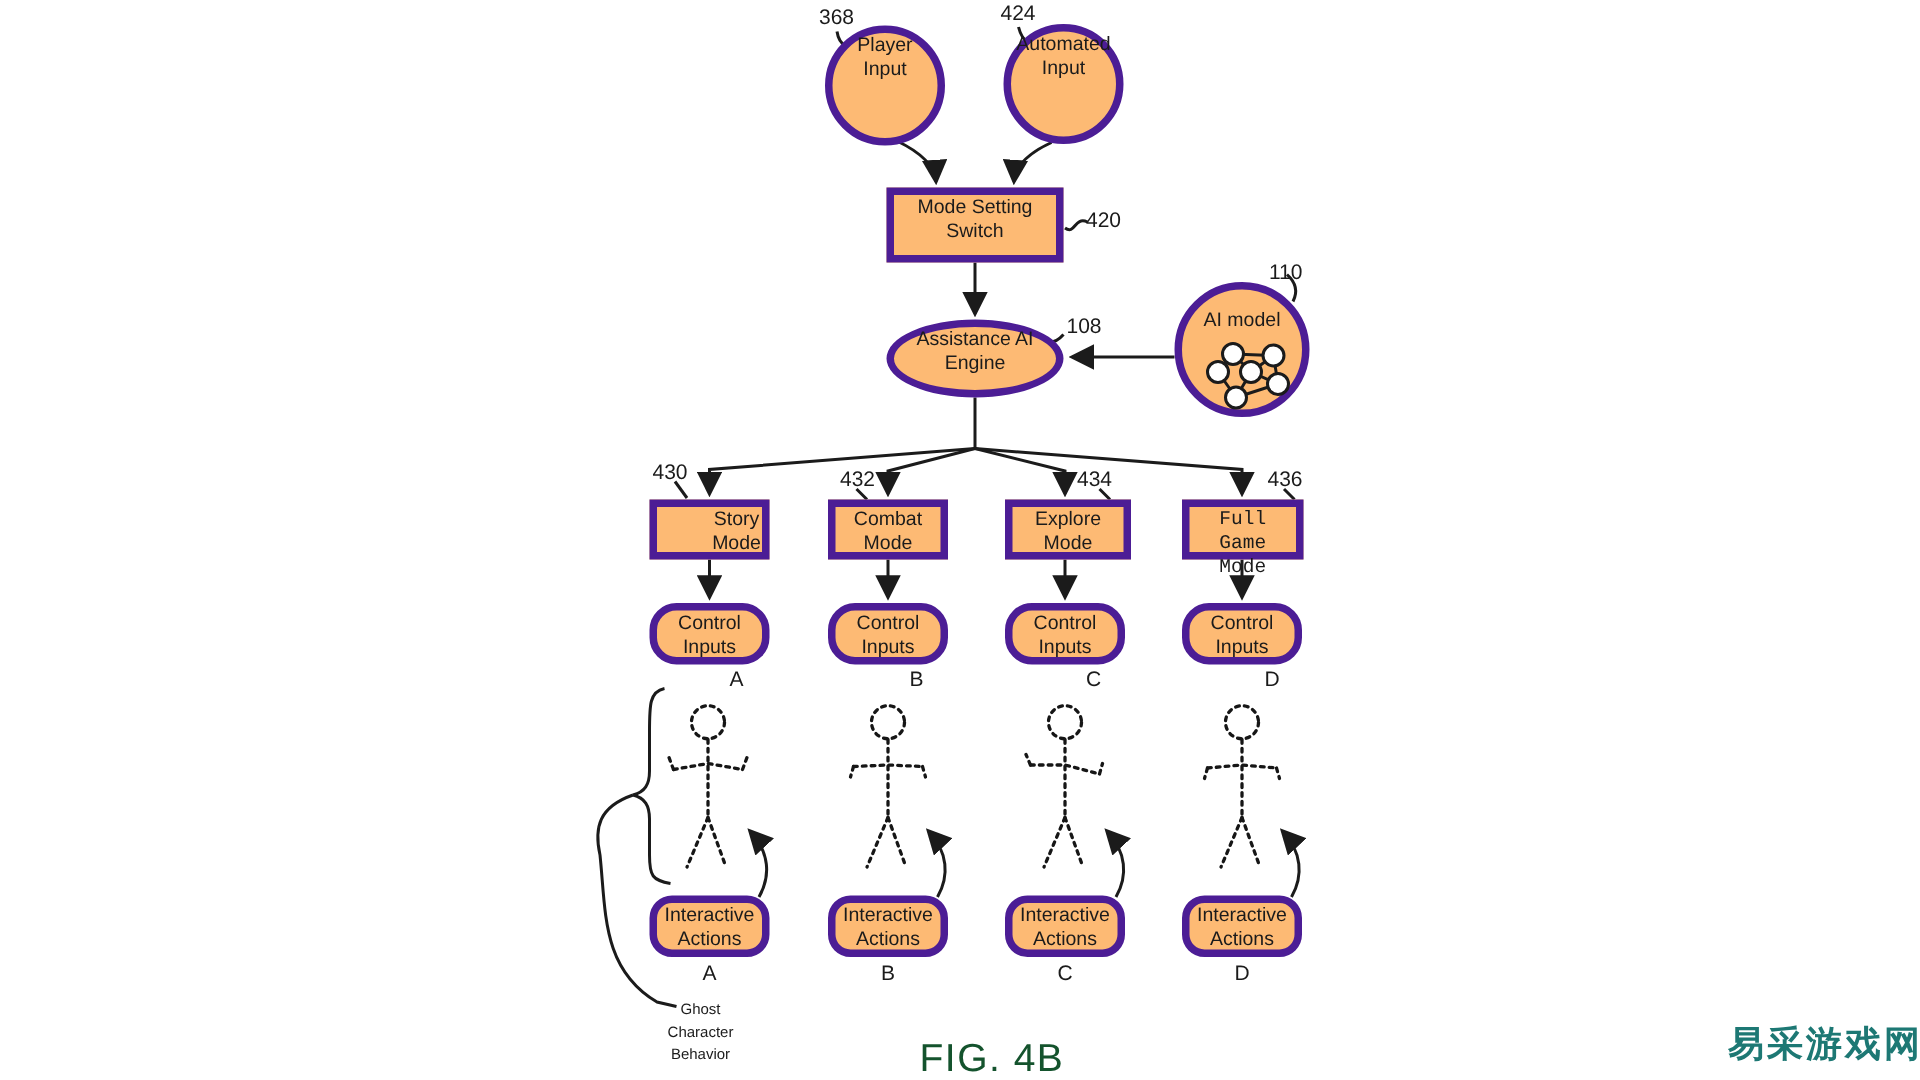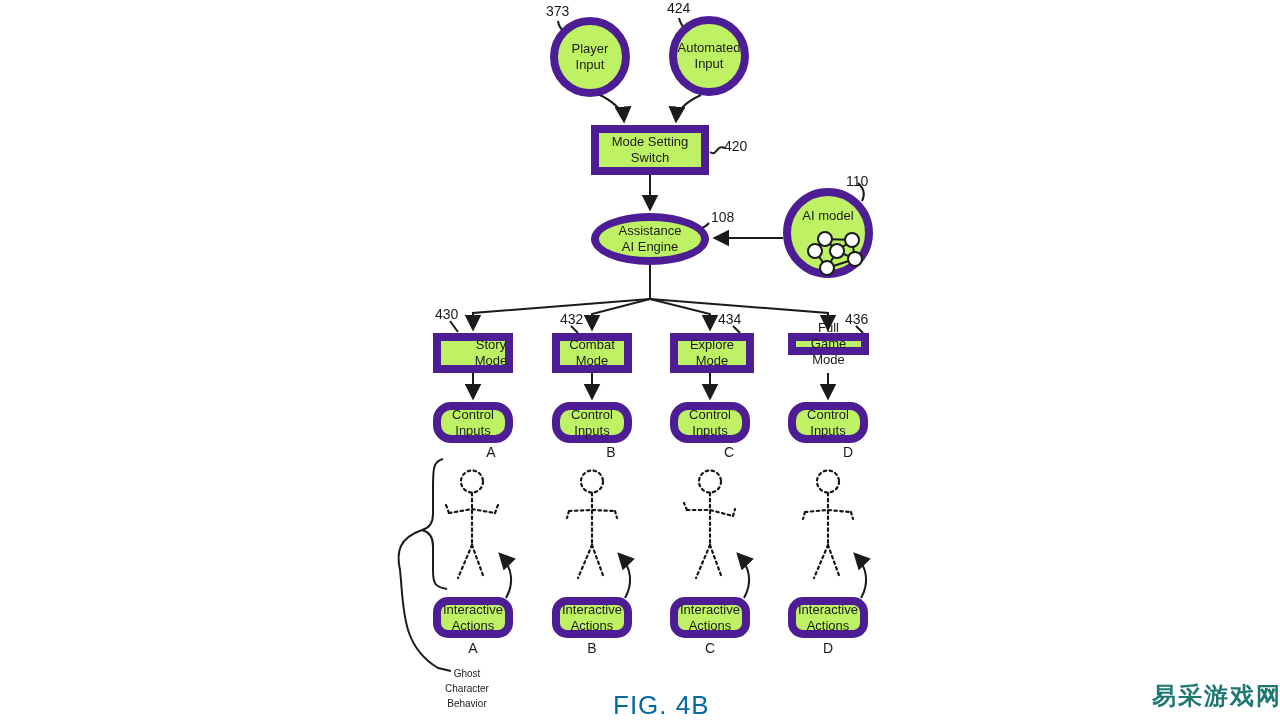--- a/index.html
+++ b/index.html
@@ -2,38 +2,38 @@
 <html><head>
 <meta charset="utf-8">
 <style>
   html,body{margin:0;padding:0;}
   body{
     width:1280px;height:720px;position:relative;background:#ffffff;
     font-family:"Liberation Sans", sans-serif;color:#1b1b1b;overflow:hidden;
   }
   svg.overlay{position:absolute;left:0;top:0;z-index:1;}
   .node{
-    position:absolute;z-index:2;background:#bef264;border:8px solid #4c1d95;
-    display:flex;align-items:center;justify-content:center;text-align:center;
+    position:absolute;z-index:2;background:#fdba74;border:5px solid #4c1d95;
+    display:flex;justify-content:center;text-align:center;
     font-size:13px;line-height:1.22;box-sizing:border-box;
   }
   .circle{border-radius:50%;}
   .ellipse{border-radius:50%;}
   .stadium{border-radius:18px;}
   .roundrect{border-radius:15px;}
   .ref{
     position:absolute;z-index:2;font-size:14px;color:#1b1b1b;
     white-space:nowrap;
   }
   .letter{
     position:absolute;z-index:2;font-size:14px;width:16px;text-align:center;
   }
   .figwrap{position:absolute;z-index:2;width:80px;height:115px;}
   .caption{
-    position:absolute;z-index:2;font-size:26px;letter-spacing:1px;color:#0369a1;
+    position:absolute;z-index:2;font-size:26px;letter-spacing:1px;color:#14532d;
   }
   .ghostlabel{
     position:absolute;z-index:2;width:92px;text-align:center;
     font-size:10px;line-height:15px;
   }
   .ghostlabel span{display:block;}
   .watermark{
     position:absolute;z-index:3;font-size:24px;font-weight:bold;
     letter-spacing:2px;white-space:nowrap;
   }
@@ -85,21 +85,21 @@
     <path d="M 625 598 C 633 584 632 568 619 554" marker-end="url(#ah)"></path>
     <path d="M 744 598 C 752 584 751 568 738 554" marker-end="url(#ah)"></path>
     <path d="M 861 598 C 869 584 868 568 855 554" marker-end="url(#ah)"></path>
 
     <path d="M 443 459 C 433 461 433 470 433 488 L 433 514 C 433 523 430 528 422 530 C 430 532 433 537 433 546 L 433 570 C 433 584 435 587 447 589"></path>
 
     <path d="M 422 530 C 399 538 396 552 400 570 C 404 608 401 646 438 668 L 451 671"></path>
   </g>
 </svg>
 
-<div class="ref" style="left:546px;top:3px;">373</div>
+<div class="ref" style="left:546px;top:3px;">368</div>
 <div class="ref" style="left:667px;top:0px;">424</div>
 <div class="ref" style="left:724px;top:138px;">420</div>
 <div class="ref" style="left:711px;top:209px;">108</div>
 <div class="ref" style="left:846px;top:173px;">110</div>
 <div class="ref" style="left:435px;top:306px;">430</div>
 <div class="ref" style="left:560px;top:311px;">432</div>
 <div class="ref" style="left:718px;top:311px;">434</div>
 <div class="ref" style="left:845px;top:311px;">436</div>
 
 <div class="node circle" style="left:550px;top:17px;width:80px;height:80px;">
@@ -163,21 +163,21 @@
 </div>
 <div class="node stadium" style="left:670px;top:402px;width:80px;height:41px;">
   <span>Control Inputs</span>
 </div>
 <div class="letter" style="left:721px;top:444px;">C</div>
 <div class="node roundrect" style="left:670px;top:597px;width:80px;height:41px;">
   <span>Interactive Actions</span>
 </div>
 <div class="letter" style="left:702px;top:640px;">C</div>
 
-<div class="node" style="left:788px;top:333px;width:81px;height:22px;">
+<div class="node" style="left:788px;top:333px;width:81px;height:40px;font-family:Liberation Mono, monospace;">
   <span style="padding:0 6px;">Full Game Mode</span>
 </div>
 <div class="node stadium" style="left:788px;top:402px;width:80px;height:41px;">
   <span>Control Inputs</span>
 </div>
 <div class="letter" style="left:840px;top:444px;">D</div>
 <div class="node roundrect" style="left:788px;top:597px;width:80px;height:41px;">
   <span>Interactive Actions</span>
 </div>
 <div class="letter" style="left:820px;top:640px;">D</div>

